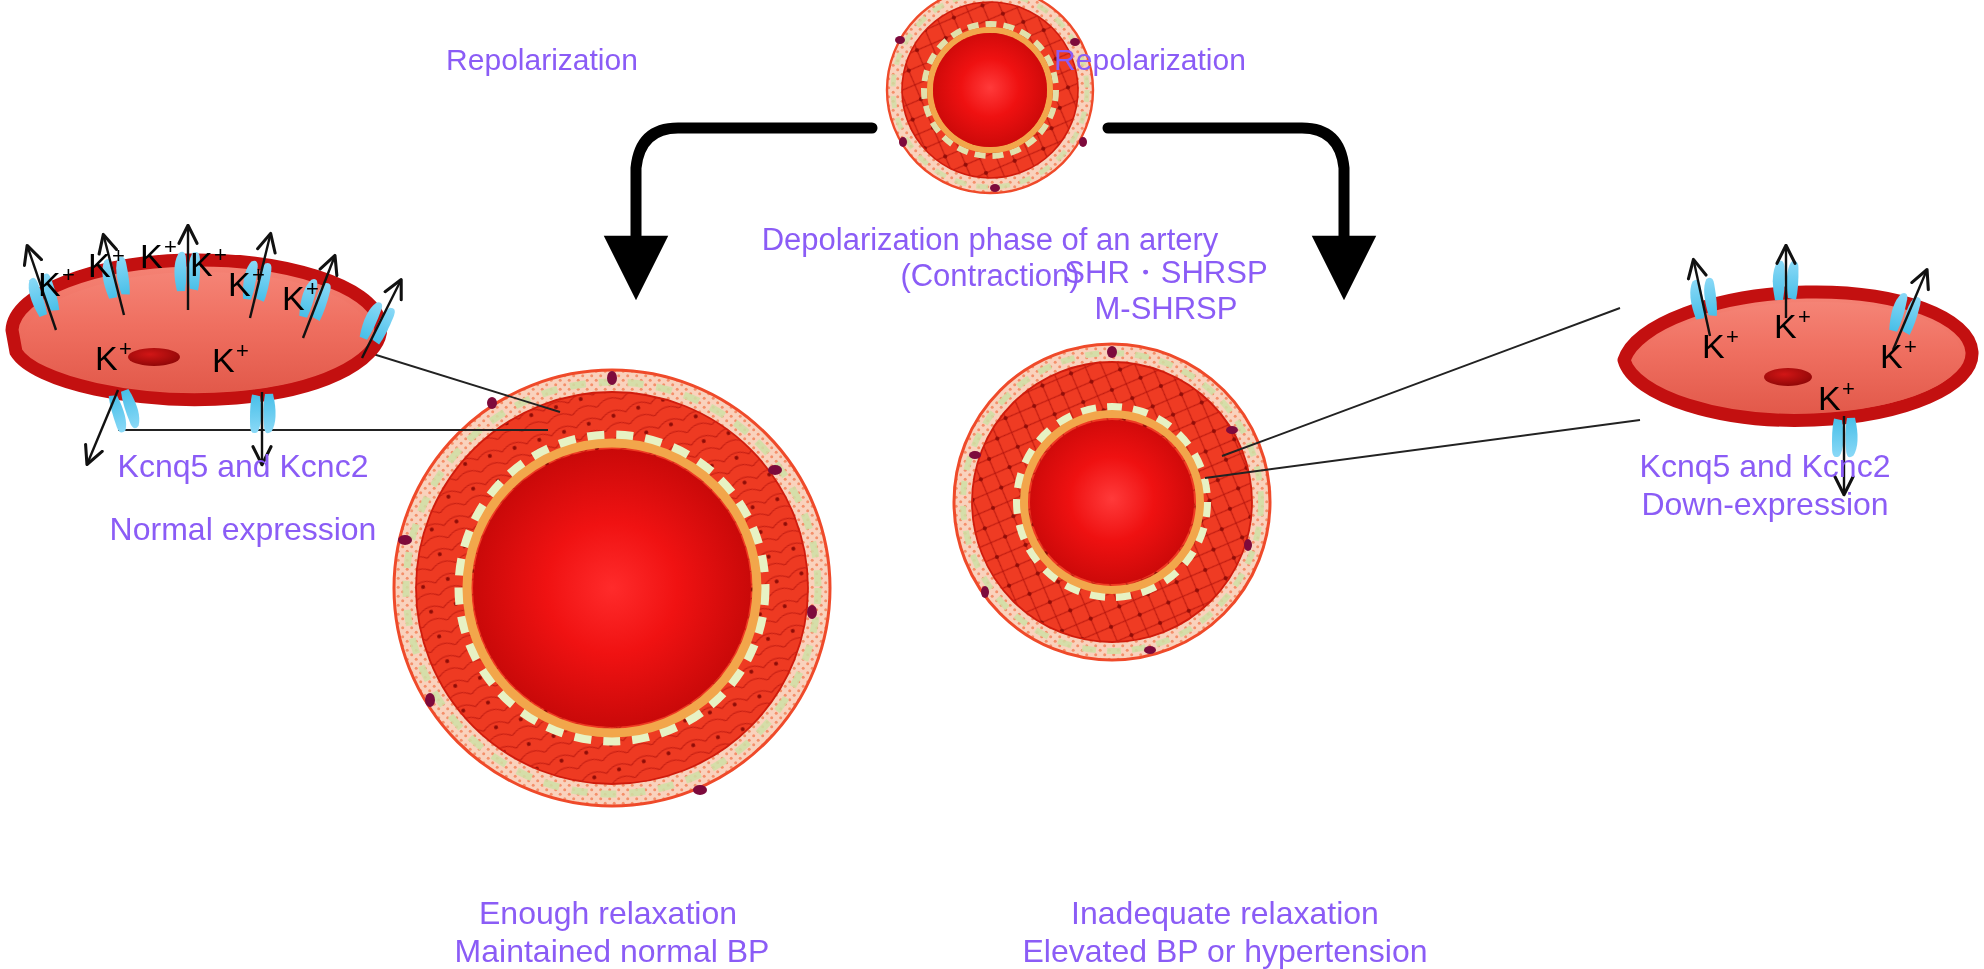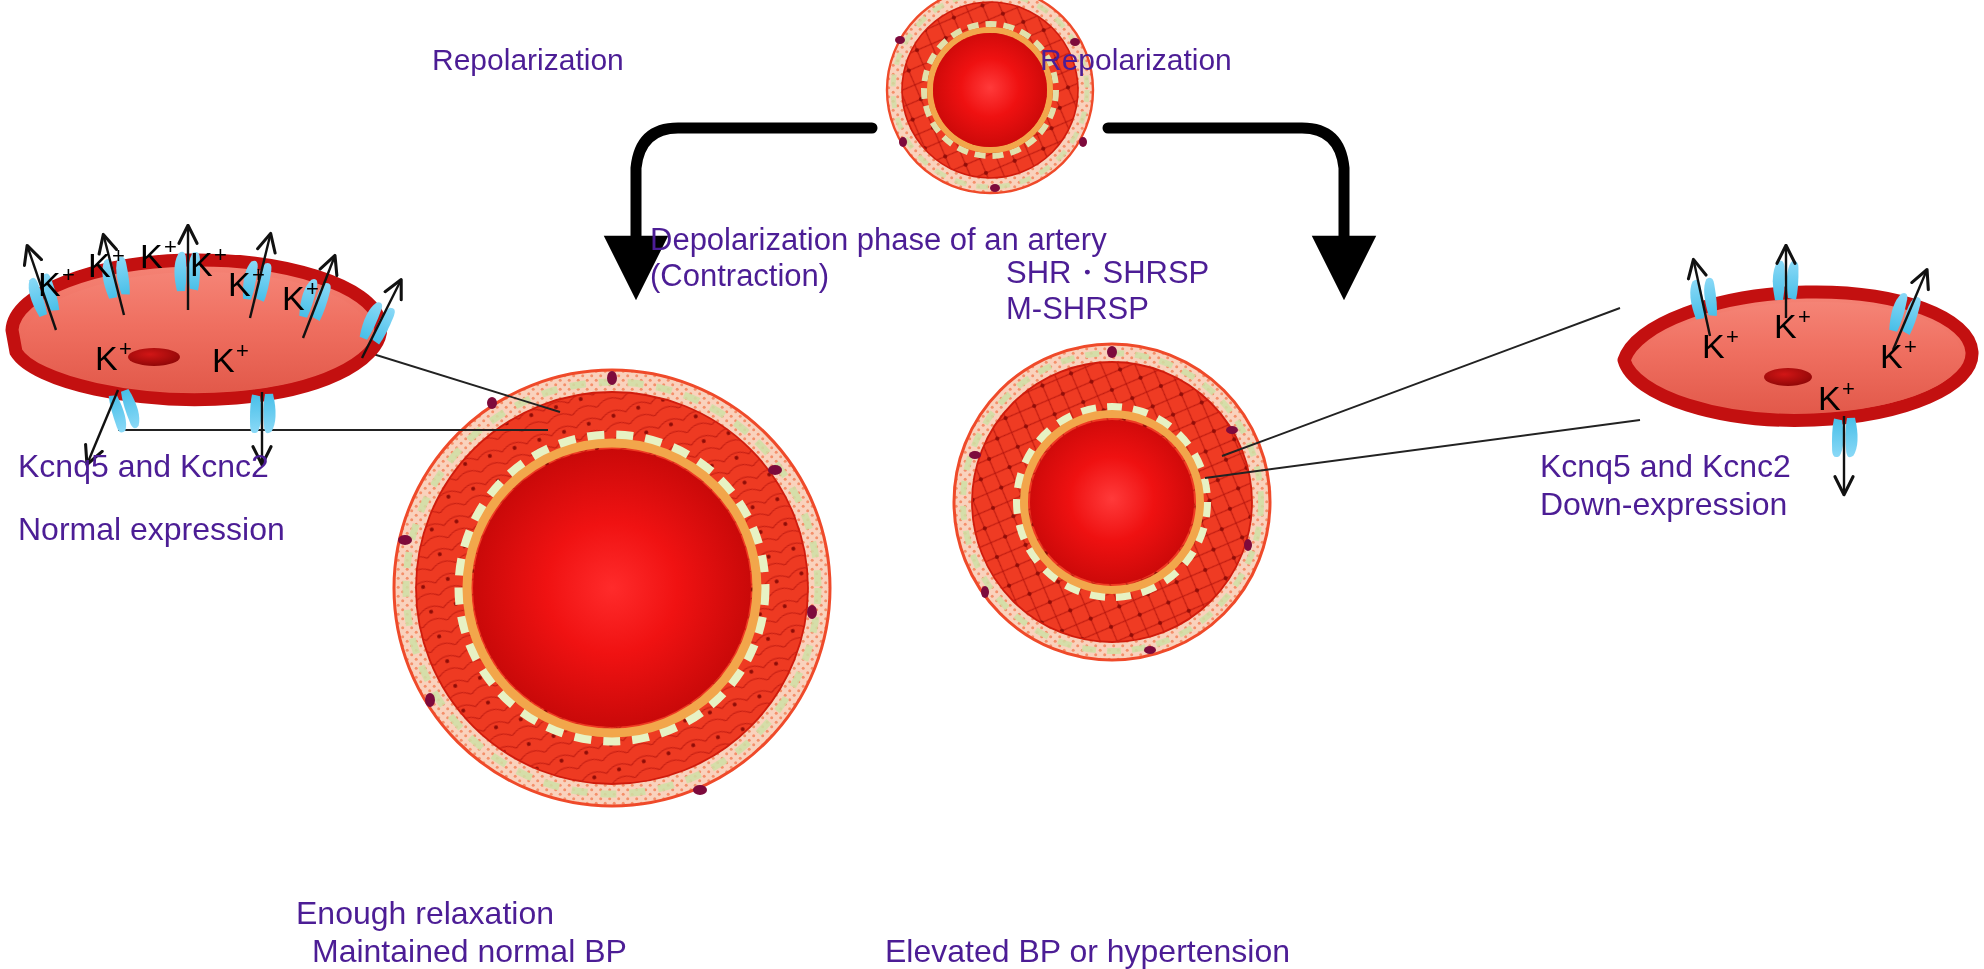--- a/index.html
+++ b/index.html
@@ -3,22 +3,22 @@
 <meta charset="utf-8">
 <style>
   html,body{margin:0;padding:0;}
   body{
     width:1984px;height:969px;background:#ffffff;overflow:hidden;
     font-family:"Liberation Sans", sans-serif;
     position:relative;
   }
   #stage{position:absolute;left:0;top:0;width:1984px;height:969px;}
   svg.layer{position:absolute;left:0;top:0;width:1984px;height:969px;overflow:visible;}
-  .txt{position:absolute;color:#4c1d95;font-family:"Liberation Sans",sans-serif;
-       font-size:30px;line-height:1.18;white-space:pre;text-align:left;}
+  .txt{position:absolute;color:#8b5cf6;font-family:"Liberation Sans",sans-serif;
+       font-size:30px;line-height:1.18;white-space:pre;text-align:center;}
   .txt.big{font-size:31px;}
 </style>
 </head>
 <body>
 
 <div id="stage">
 
   <svg class="layer" viewBox="0 0 1984 969">
     <defs>
       <radialGradient id="lumenGrad" cx="50%" cy="50%" r="62%">
@@ -314,18 +314,19 @@
 
   <div class="txt" style="left:1006px;top:291px;width:320px;font-size:31px;">M-SHRSP</div>
   <div class="txt" style="left:1006px;top:255px;width:320px;font-size:31px;">SHR・SHRSP</div>
 
   <div class="txt" style="left:18px;top:448px;width:450px;font-size:32px;">Kcnq5 and Kcnc2</div>
   <div class="txt" style="left:18px;top:511px;width:450px;font-size:32px;">Normal expression</div>
 
   <div class="txt" style="left:1540px;top:448px;width:450px;font-size:32px;">Kcnq5 and Kcnc2</div>
   <div class="txt" style="left:1540px;top:486px;width:450px;font-size:32px;">Down-expression</div>
 
-  <div class="txt" style="left:296px;top:895px;width:600px;font-size:32px;">Enough relaxation</div>
+  <div class="txt" style="left:308px;top:895px;width:600px;font-size:32px;">Enough relaxation</div>
   <div class="txt" style="left:312px;top:933px;width:600px;font-size:32px;">Maintained normal BP</div>
 
+  <div class="txt" style="left:885px;top:895px;width:680px;font-size:32px;">Inadequate relaxation</div>
   <div class="txt" style="left:885px;top:933px;width:680px;font-size:32px;">Elevated BP or hypertension</div>
 
 </div>
 
 </body></html>

